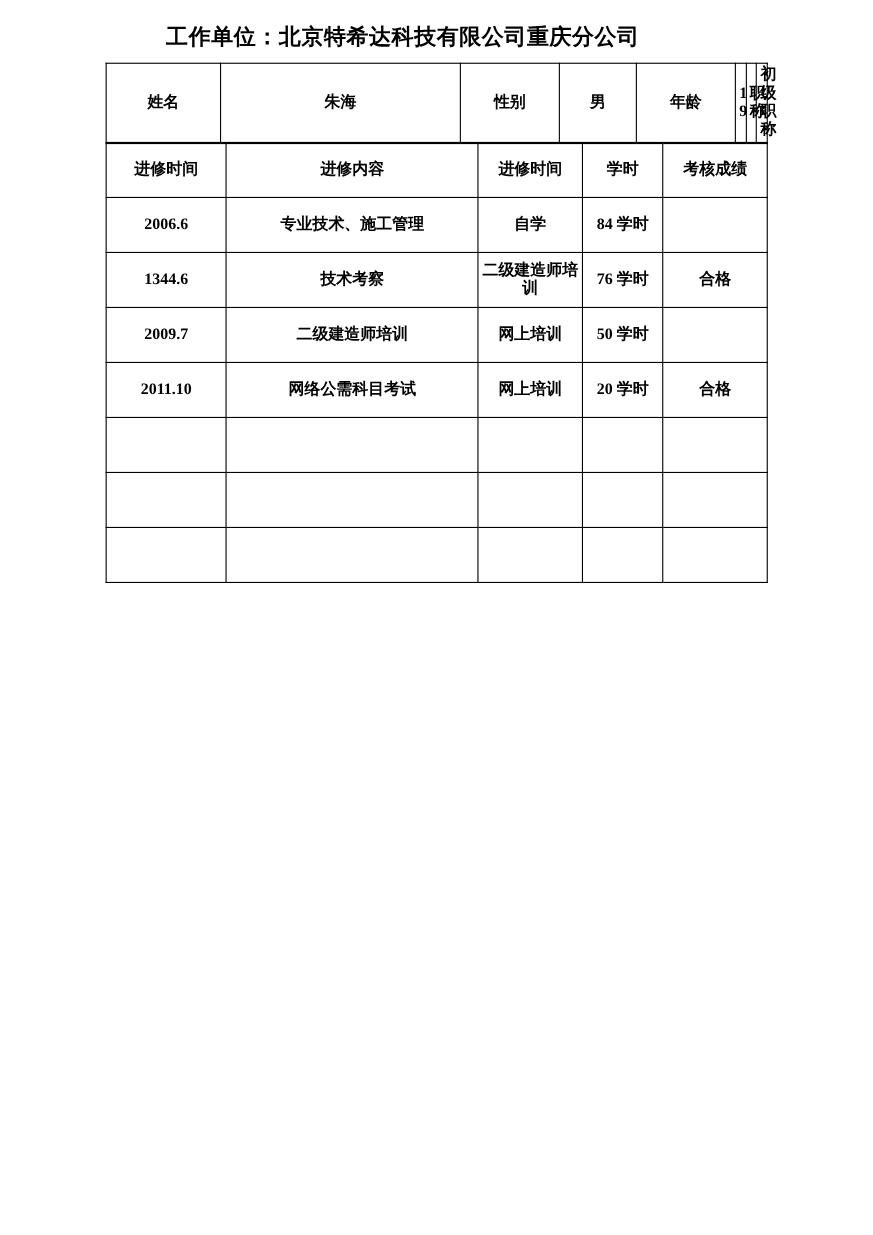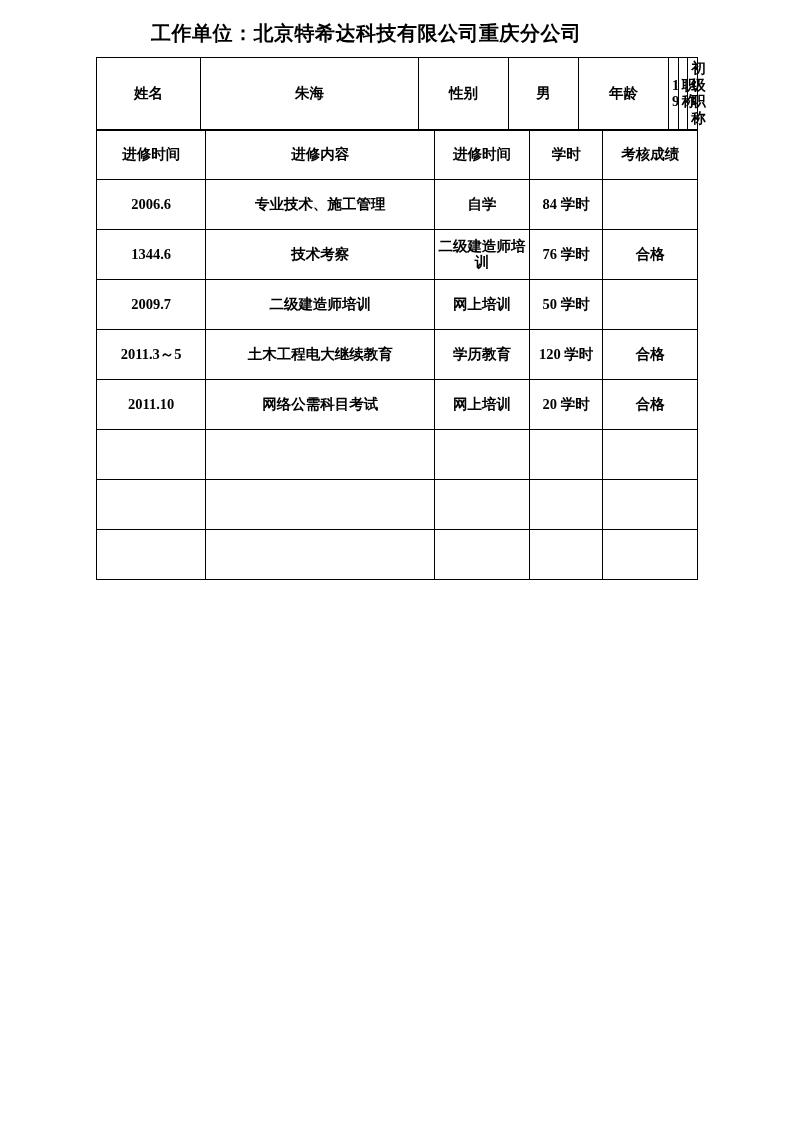--- a/index.html
+++ b/index.html
@@ -135,27 +135,20 @@
         <td>合格</td>
       </tr>
       <tr class="data-row">
         <td>2009.7</td>
         <td>二级建造师培训</td>
         <td>网上培训</td>
         <td>50 学时</td>
         <td></td>
       </tr>
       <tr class="data-row">
-        <td>2011.3～5</td>
-        <td>土木工程电大继续教育</td>
-        <td>学历教育</td>
-        <td>120 学时</td>
-        <td>合格</td>
-      </tr>
-      <tr class="data-row">
         <td>2011.10</td>
         <td>网络公需科目考试</td>
         <td>网上培训</td>
         <td>20 学时</td>
         <td>合格</td>
       </tr>
       <tr class="empty-row">
         <td></td>
         <td></td>
         <td></td>

